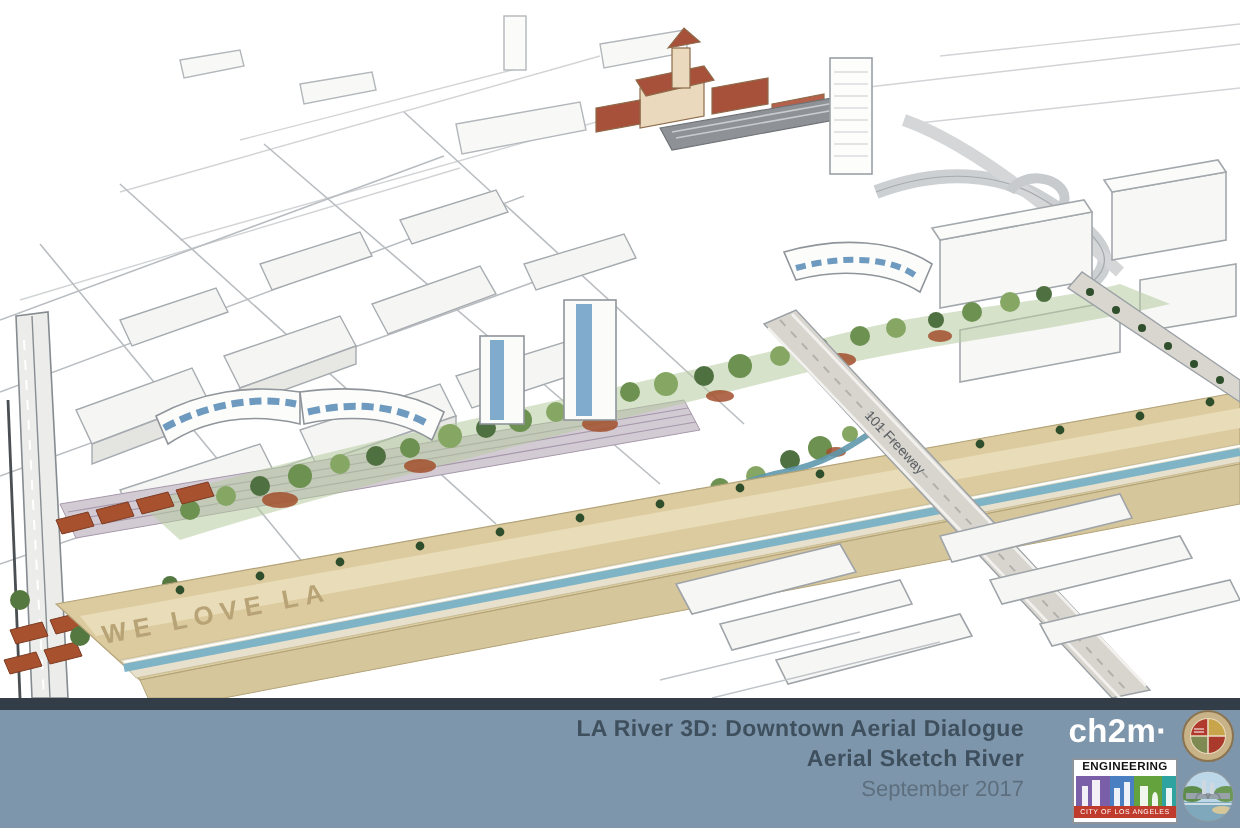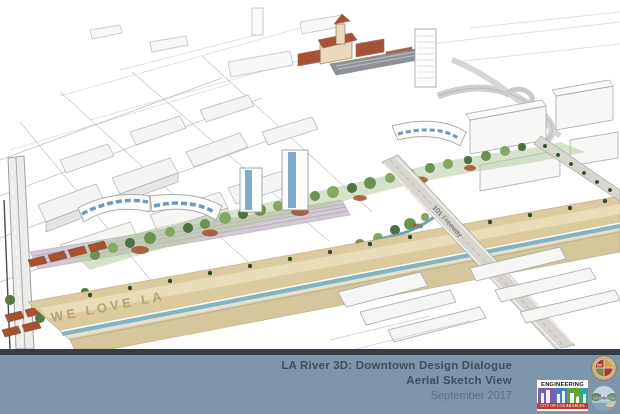--- a/index.html
+++ b/index.html
@@ -290,25 +290,26 @@
       <path d="M495,290 L590,268 L596,279 L501,302 Z"></path>
       <path d="M520,312 L615,290 L620,300 L526,323 Z"></path>
       <path d="M330,340 L430,316 M356,349 L470,321" stroke="#c0c4c8" stroke-width="0.7" fill="none"></path>
     </g>
   </svg>
 
   <div class="footer-strip"></div>
   <div class="footer-bar"></div>
 
   <div class="caption">
-    <div class="t1">LA River 3D: Downtown Design Dialogue</div>
-    <div class="t2">Aerial Sketch View</div>
+    <div class="t1">LA River 3D: Downtown Aerial Dialogue</div>
+    <div class="t2">Aerial Sketch River</div>
     <div class="t3">September 2017</div>
   </div>
 
+  <div class="ch2m">ch2m·</div>
 
   <svg class="seal" viewBox="0 0 26 26">
     <circle cx="13" cy="13" r="12.5" fill="#c8b287" stroke="#8a7450" stroke-width="1"></circle>
     <circle cx="13" cy="13" r="9" fill="#e9dbc0"></circle>
     <path d="M13,13 L13,4.5 A8.5,8.5 0 0 1 21.5,13 Z" fill="#c8a44a"></path>
     <path d="M13,13 L21.5,13 A8.5,8.5 0 0 1 13,21.5 Z" fill="#a93a2c"></path>
     <path d="M13,13 L13,21.5 A8.5,8.5 0 0 1 4.5,13 Z" fill="#7e8a52"></path>
     <path d="M13,13 L4.5,13 A8.5,8.5 0 0 1 13,4.5 Z" fill="#b03a2e"></path>
     <path d="M13,4.5 V21.5 M4.5,13 H21.5" stroke="#e9dbc0" stroke-width="0.8" fill="none"></path>
     <path d="M6,9.5 h5 M6,11 h5" stroke="#fff" stroke-width="0.6"></path>

